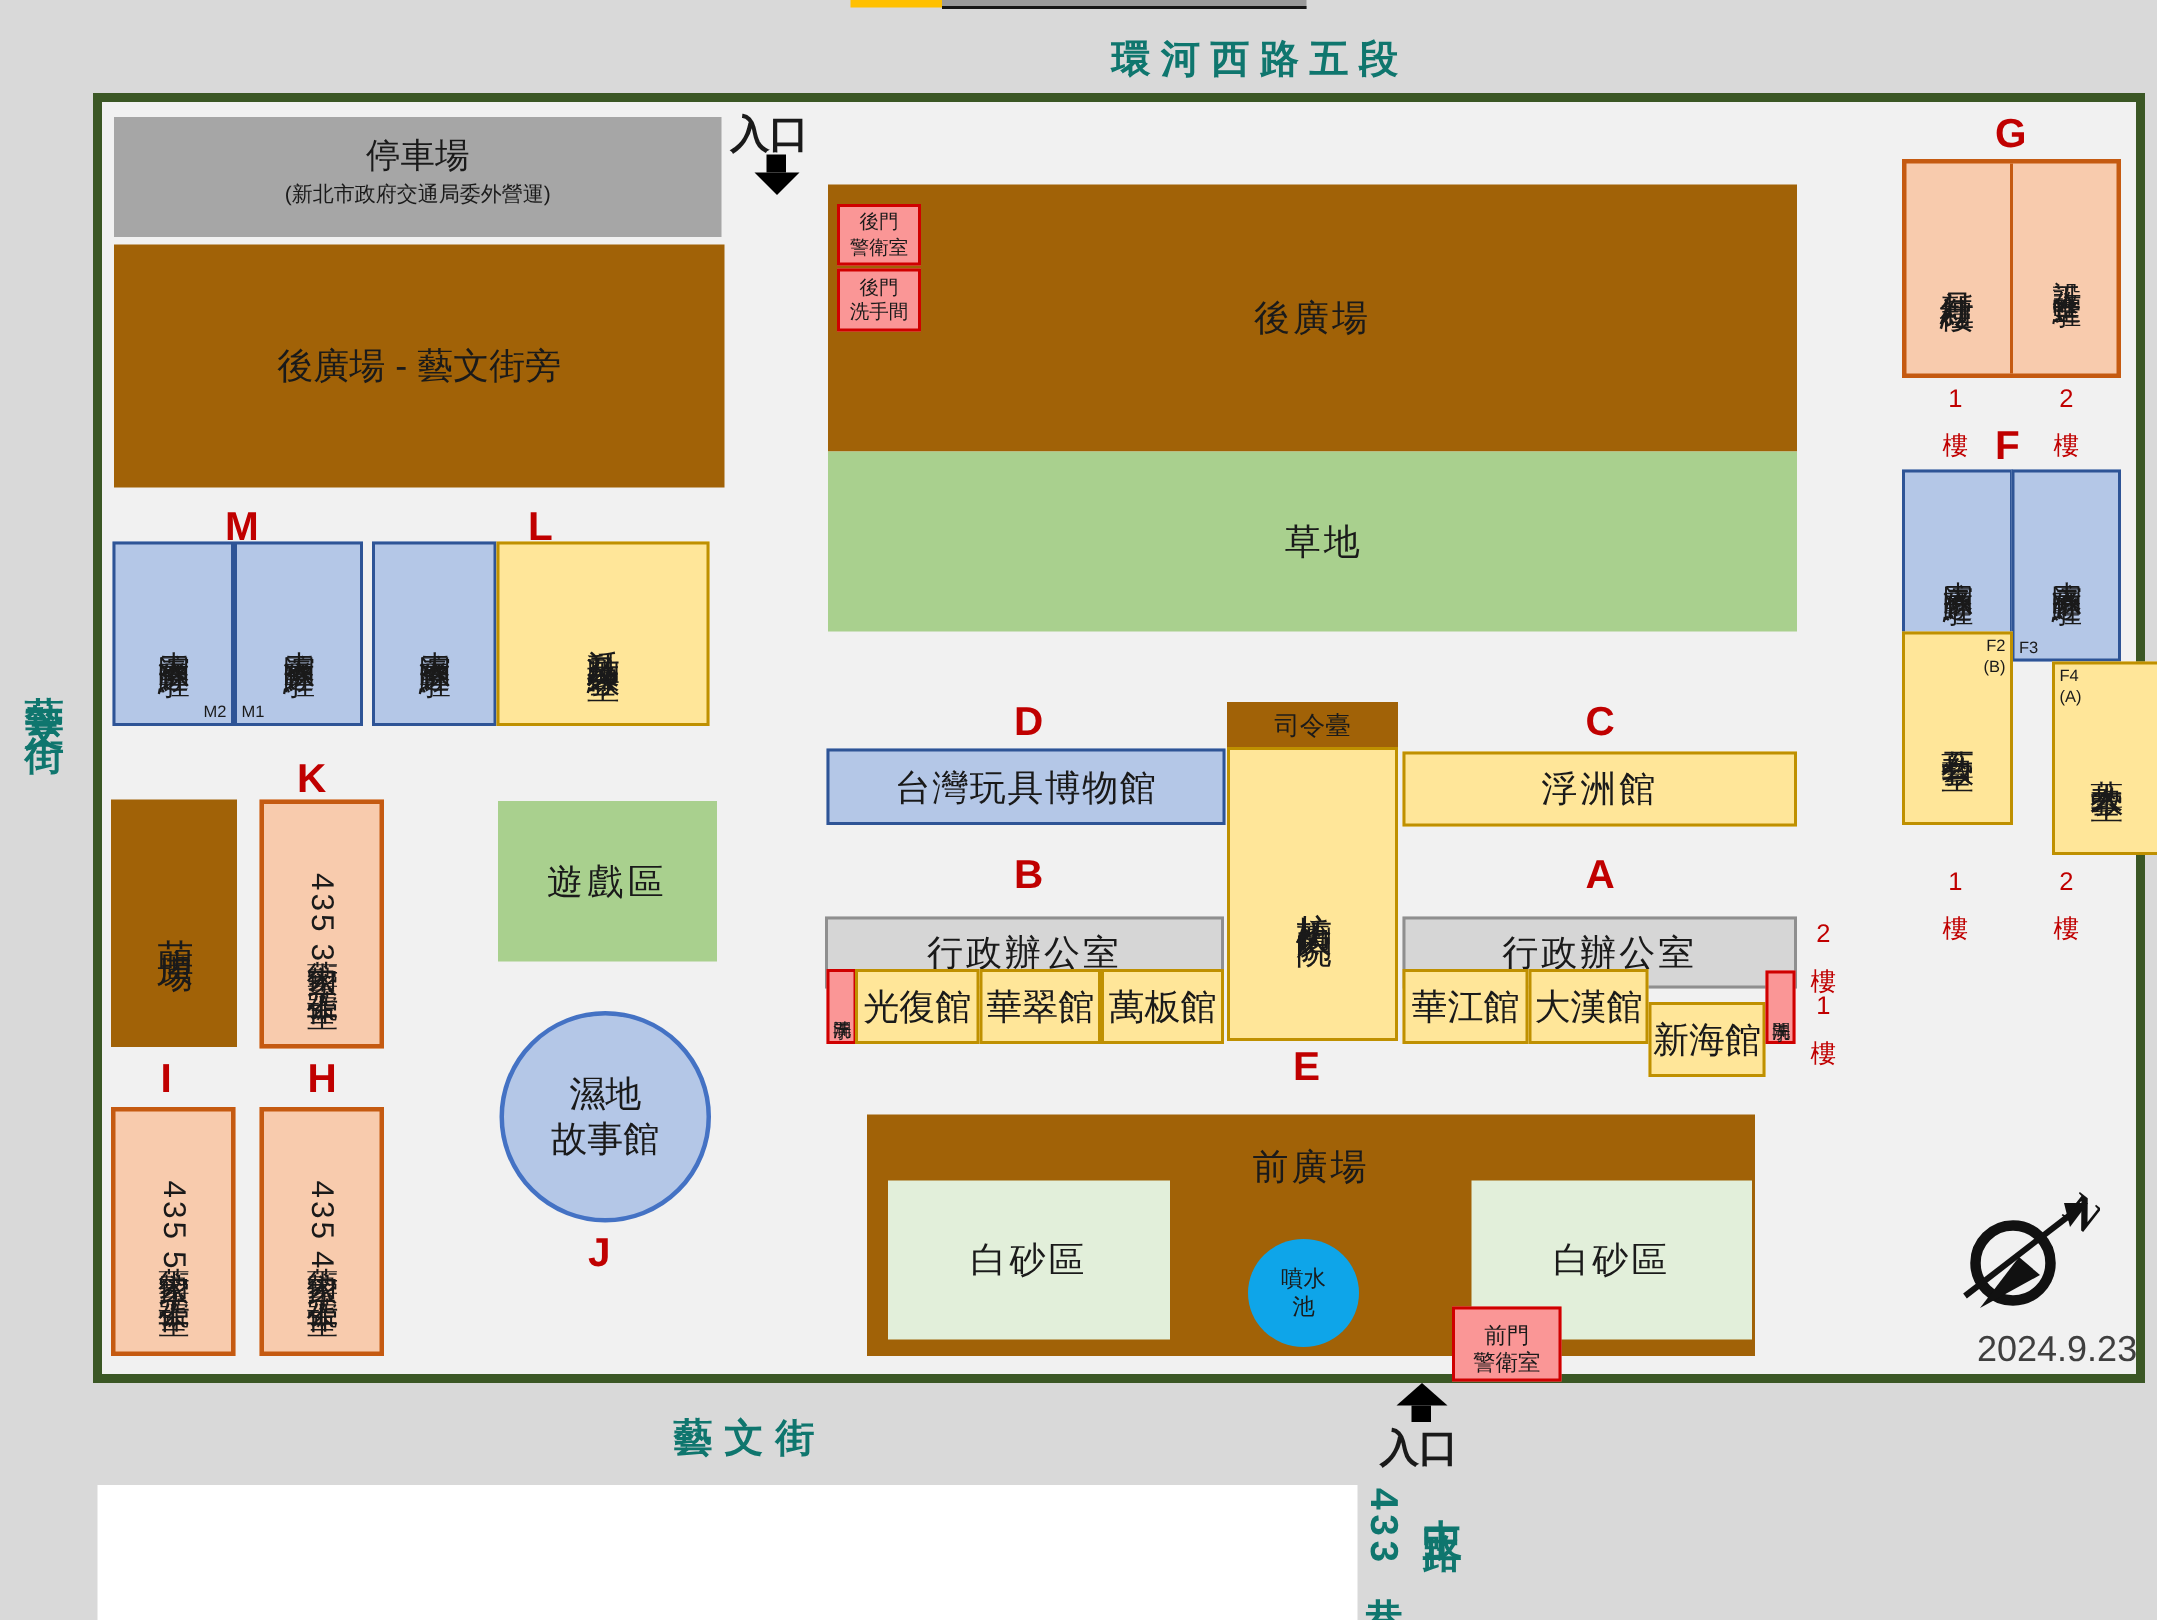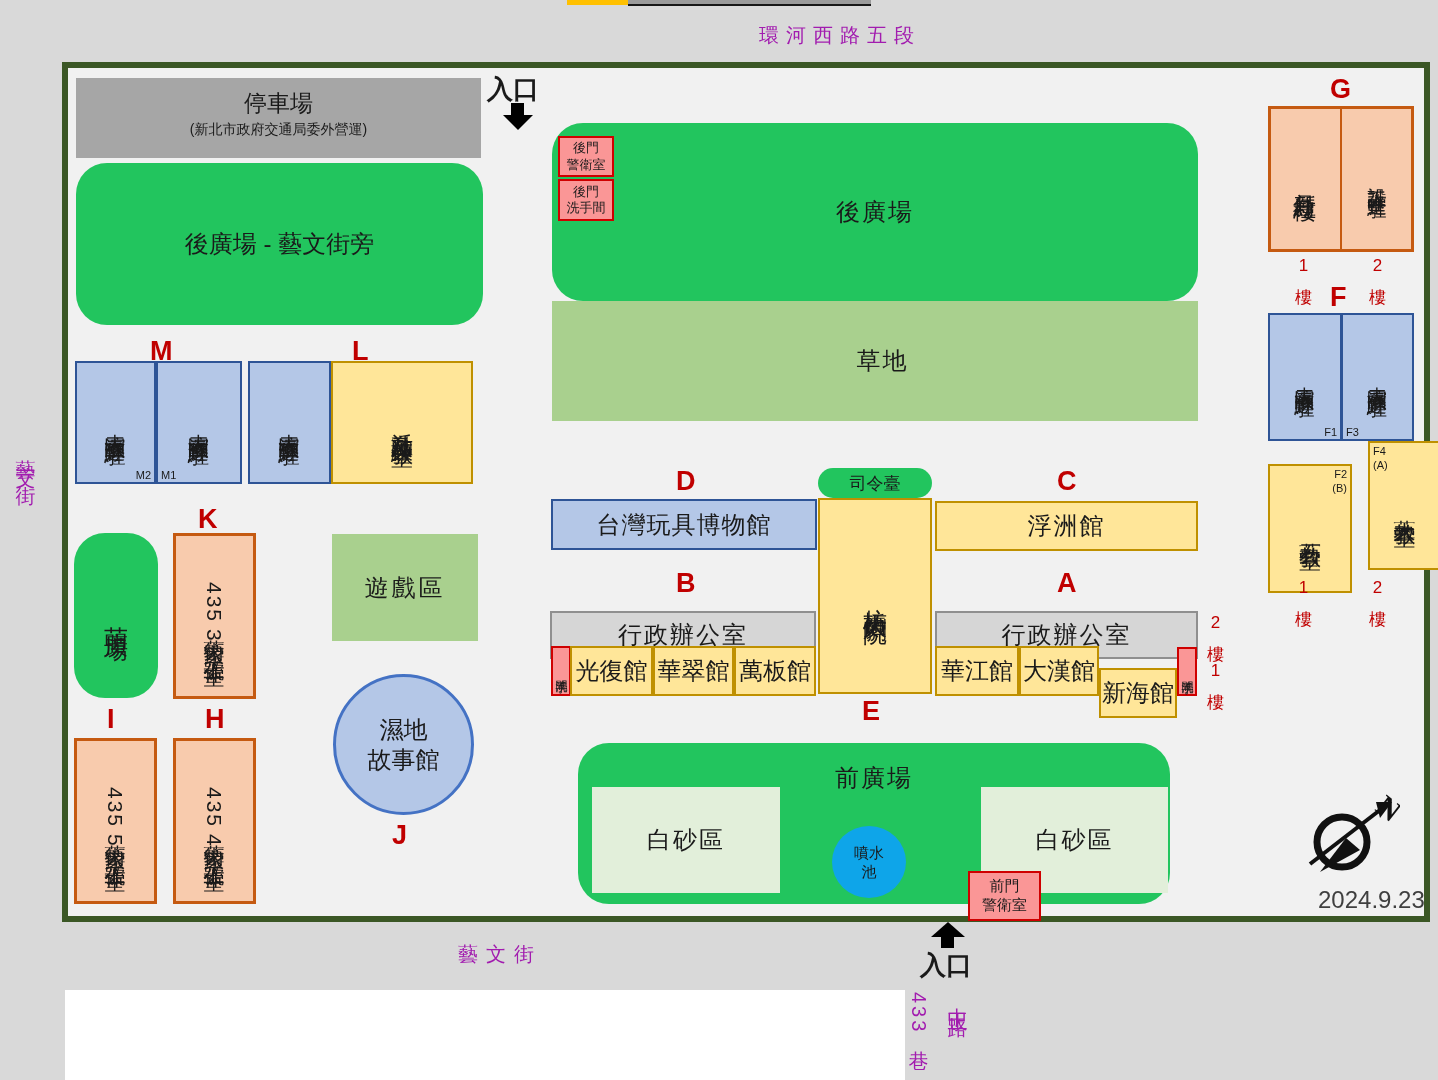--- a/index.html
+++ b/index.html
@@ -10,27 +10,27 @@
   .vrl{writing-mode:vertical-rl;}
   .vlr{writing-mode:vertical-lr;}
   .upright{text-orientation:upright;}
   .vcols{display:flex;align-items:center;justify-content:center;}
   .vcols .col{letter-spacing:2px;line-height:1.1;}
   .vcols .col+ .col, .vcols .col{margin:0 3px;}
   .blue{background:#b4c7e7;border:2px solid #2e5496;}
   .yellow{background:#ffe699;border:2px solid #bf9000;}
   .orange{background:#f8cbad;border:3px solid #c55a11;}
   .redbox{background:#fa9696;border:2px solid #cf0000;}
-  .greenl{background:#22c55e;border-radius:31px;}
+  .greenl{background:#a16207;}
   .greenm{background:#a9d08e;}
   .greenp{background:#e2efda;}
   .grayb{background:#d6d6d6;border:2px solid #8f8f8f;margin-top:13px;}
   .zone{color:#c00000;font-weight:bold;font-size:27px;line-height:1;}
   .floor{color:#c00000;font-size:17px;line-height:1.12;}
-  .roadtxt{color:#a21caf;font-weight:normal;font-size:20px;}
+  .roadtxt{color:#0f766e;font-weight:bold;font-size:26px;}
   .bname{font-size:24px;}
   .small2{font-size:13px;line-height:1.25;}
   .sub{position:absolute;font-size:11px;color:#1a1a1a;}
   .tri-down{width:0;height:0;border-left:15px solid transparent;border-right:15px solid transparent;border-top:15px solid #000;}
   .tri-up{width:0;height:0;border-left:17px solid transparent;border-right:17px solid transparent;border-bottom:15px solid #000;}
   .stem{background:#000;}
 </style>
 </head>
 <body>
 
@@ -205,21 +205,21 @@
     </div>
     <span class="sub" style="right:3px;bottom:1px;">F1</span>
   </div>
   <div class="abs blue flexc" style="left:1341px;top:313px;width:73px;height:128px;">
     <div class="vcols vlr" style="font-size:20px;">
       <div class="col">表演團隊</div>
       <div class="col">進駐</div>
     </div>
     <span class="sub" style="left:3px;bottom:1px;">F3</span>
   </div>
-  <div class="abs yellow flexc" style="left:1268px;top:464px;width:84px;height:129px;align-items:center;">
+  <div class="abs yellow flexc" style="left:1268px;top:421px;width:74px;height:129px;align-items:center;">
     <div class="vrl" style="font-size:22px;letter-spacing:2px;">藝石教室</div>
     <span class="sub" style="right:3px;top:2px;">F2</span>
     <span class="sub" style="right:3px;top:16px;">(B)</span>
   </div>
   <div class="abs yellow flexc" style="left:1368px;top:441px;width:73px;height:129px;">
     <div class="vrl" style="font-size:22px;letter-spacing:2px;">藝木教室</div>
     <span class="sub" style="left:3px;top:2px;">F4</span>
     <span class="sub" style="left:3px;top:16px;">(A)</span>
   </div>
   <div class="abs floor vrl upright" style="left:1294px;top:578px;">1樓</div>
@@ -228,21 +228,21 @@
   <div class="abs greenl" style="left:578px;top:743px;width:592px;height:161px;"></div>
   <div class="abs bname" style="left:578px;top:762px;width:592px;text-align:center;letter-spacing:2px;">前廣場</div>
   <div class="abs greenp flexc bname" style="left:592px;top:787px;width:188px;height:106px;letter-spacing:2px;">白砂區</div>
   <div class="abs greenp flexc bname" style="left:981px;top:787px;width:187px;height:106px;letter-spacing:2px;">白砂區</div>
   <div class="abs flexc" style="left:832px;top:826px;width:74px;height:72px;background:#0ea5e9;border-radius:50%;">
     <div style="font-size:15px;line-height:1.3;">
       <div>噴水</div>
       <div>池</div>
     </div>
   </div>
-  <div class="abs redbox flexc" style="left:968px;top:871px;width:73px;height:50px;">
+  <div class="abs redbox flexc" style="left:968px;top:871px;width:73px;height:50px;align-items:flex-end;">
     <div style="font-size:15px;line-height:1.25;">
       <div>前門</div>
       <div>警衛室</div>
     </div>
   </div>
 
   <div class="abs" style="left:1300px;top:788px;width:100px;height:95px;">
     <svg width="100" height="95" viewBox="0 0 100 95">
       <circle cx="42" cy="54" r="25" fill="none" stroke="#111" stroke-width="7"></circle>
       <line x1="10" y1="76" x2="80" y2="22" stroke="#111" stroke-width="4"></line>

